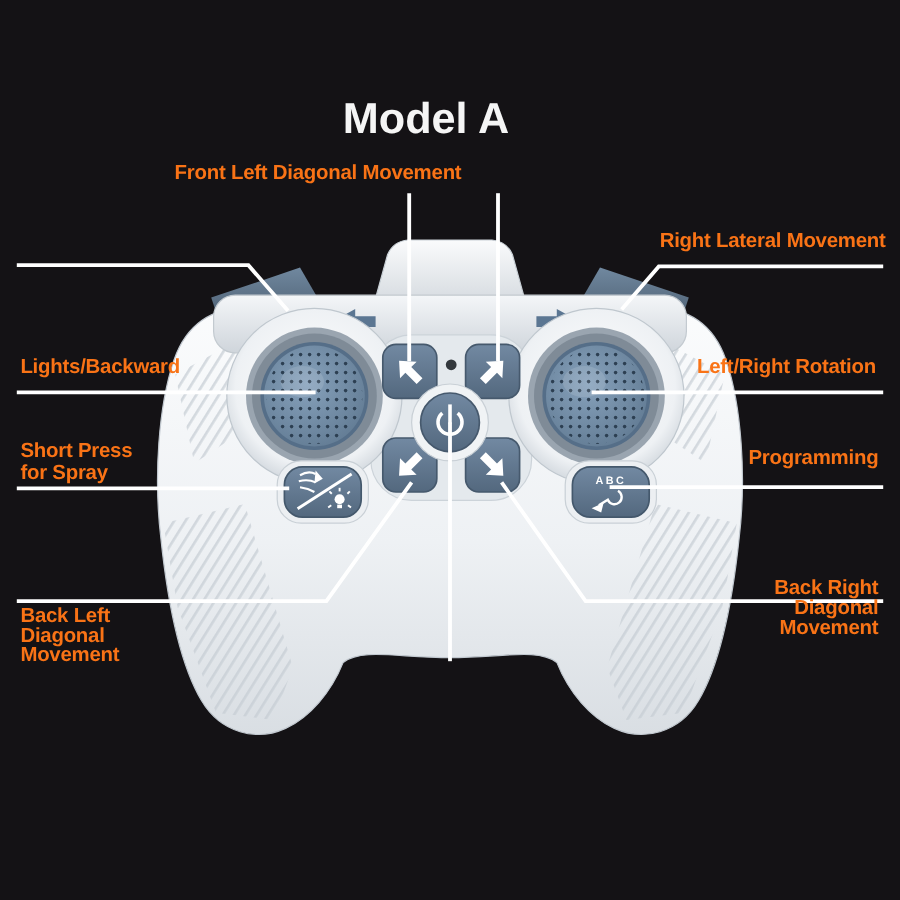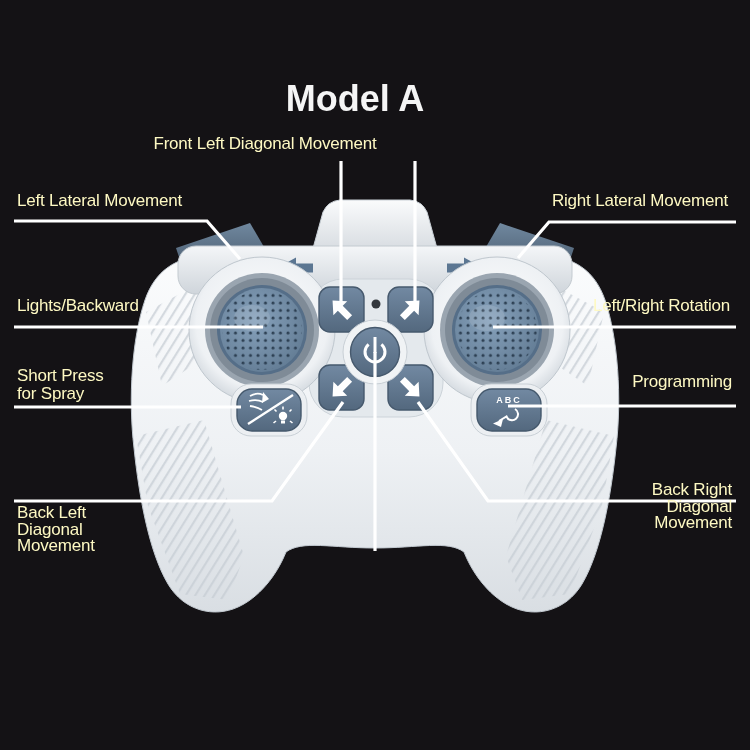--- a/index.html
+++ b/index.html
@@ -5,29 +5,29 @@
   html,body{margin:0;padding:0;background:#141215;}
   .stage{
     position:relative;width:750px;height:750px;background:#141215;
     overflow:hidden;font-family:"Liberation Sans","DejaVu Sans",sans-serif;
   }
   .title{
     position:absolute;top:78px;left:355px;transform:translateX(-50%);
     color:#f5f5f5;font-size:36px;font-weight:700;white-space:nowrap;
   }
   .lbl{
-    position:absolute;color:#fef9c3;font-size:17px;font-weight:400;
+    position:absolute;color:#f97316;font-size:17px;font-weight:700;
     line-height:18px;white-space:pre-line;letter-spacing:-0.2px;
   }
   .lbl.center{transform:translateX(-50%);text-align:center;}
   .lbl.right{text-align:right;margin-top:40px;}
   #lbl-front-left{left:265px;top:135px;}
   #lbl-front-right{left:525px;top:135px;}
   #lbl-left-lateral{left:17px;top:192px;}
-  #lbl-right-lateral{right:22px;top:192px;}
+  #lbl-right-lateral{right:12px;top:192px;}
   #lbl-forward-backward{left:17px;top:297px;}
   #lbl-rotation{right:20px;top:297px;}
   #lbl-spray-short{left:17px;top:367px;}
   #lbl-spray-long{left:17px;top:410px;}
   #lbl-programming{right:18px;top:373px;margin-left:12px;}
   #lbl-back-right{right:18px;top:442px;line-height:16.5px;}
   #lbl-back-left{left:17px;top:505px;line-height:16.5px;}
   #lbl-power-note{left:375px;top:569px;line-height:17px;}
   svg{position:absolute;left:0;top:0;}
 </style>
@@ -196,21 +196,20 @@
       <path d="M736,406 L508,406"></path>
       <path d="M14,501 L272,501 L343,402"></path>
       <path d="M736,501 L488,501 L418,402"></path>
       <path d="M375,352 L375,551"></path>
     </g>
   </svg>
 
   <div class="title">Model A</div>
 
   <div class="lbl center" id="lbl-front-left">Front Left Diagonal Movement</div>
-  <div class="lbl" id="lbl-left-lateral">Left Lateral Movement</div>
   <div class="lbl" id="lbl-right-lateral">Right Lateral Movement</div>
   <div class="lbl" id="lbl-forward-backward">Lights/Backward</div>
   <div class="lbl" id="lbl-rotation">Left/Right Rotation</div>
   <div class="lbl" id="lbl-spray-short">Short Press
 for Spray</div>
   <div class="lbl" id="lbl-programming">Programming</div>
   <div class="lbl right" id="lbl-back-right">Back Right
 Diagonal
 Movement</div>
   <div class="lbl" id="lbl-back-left">Back Left

